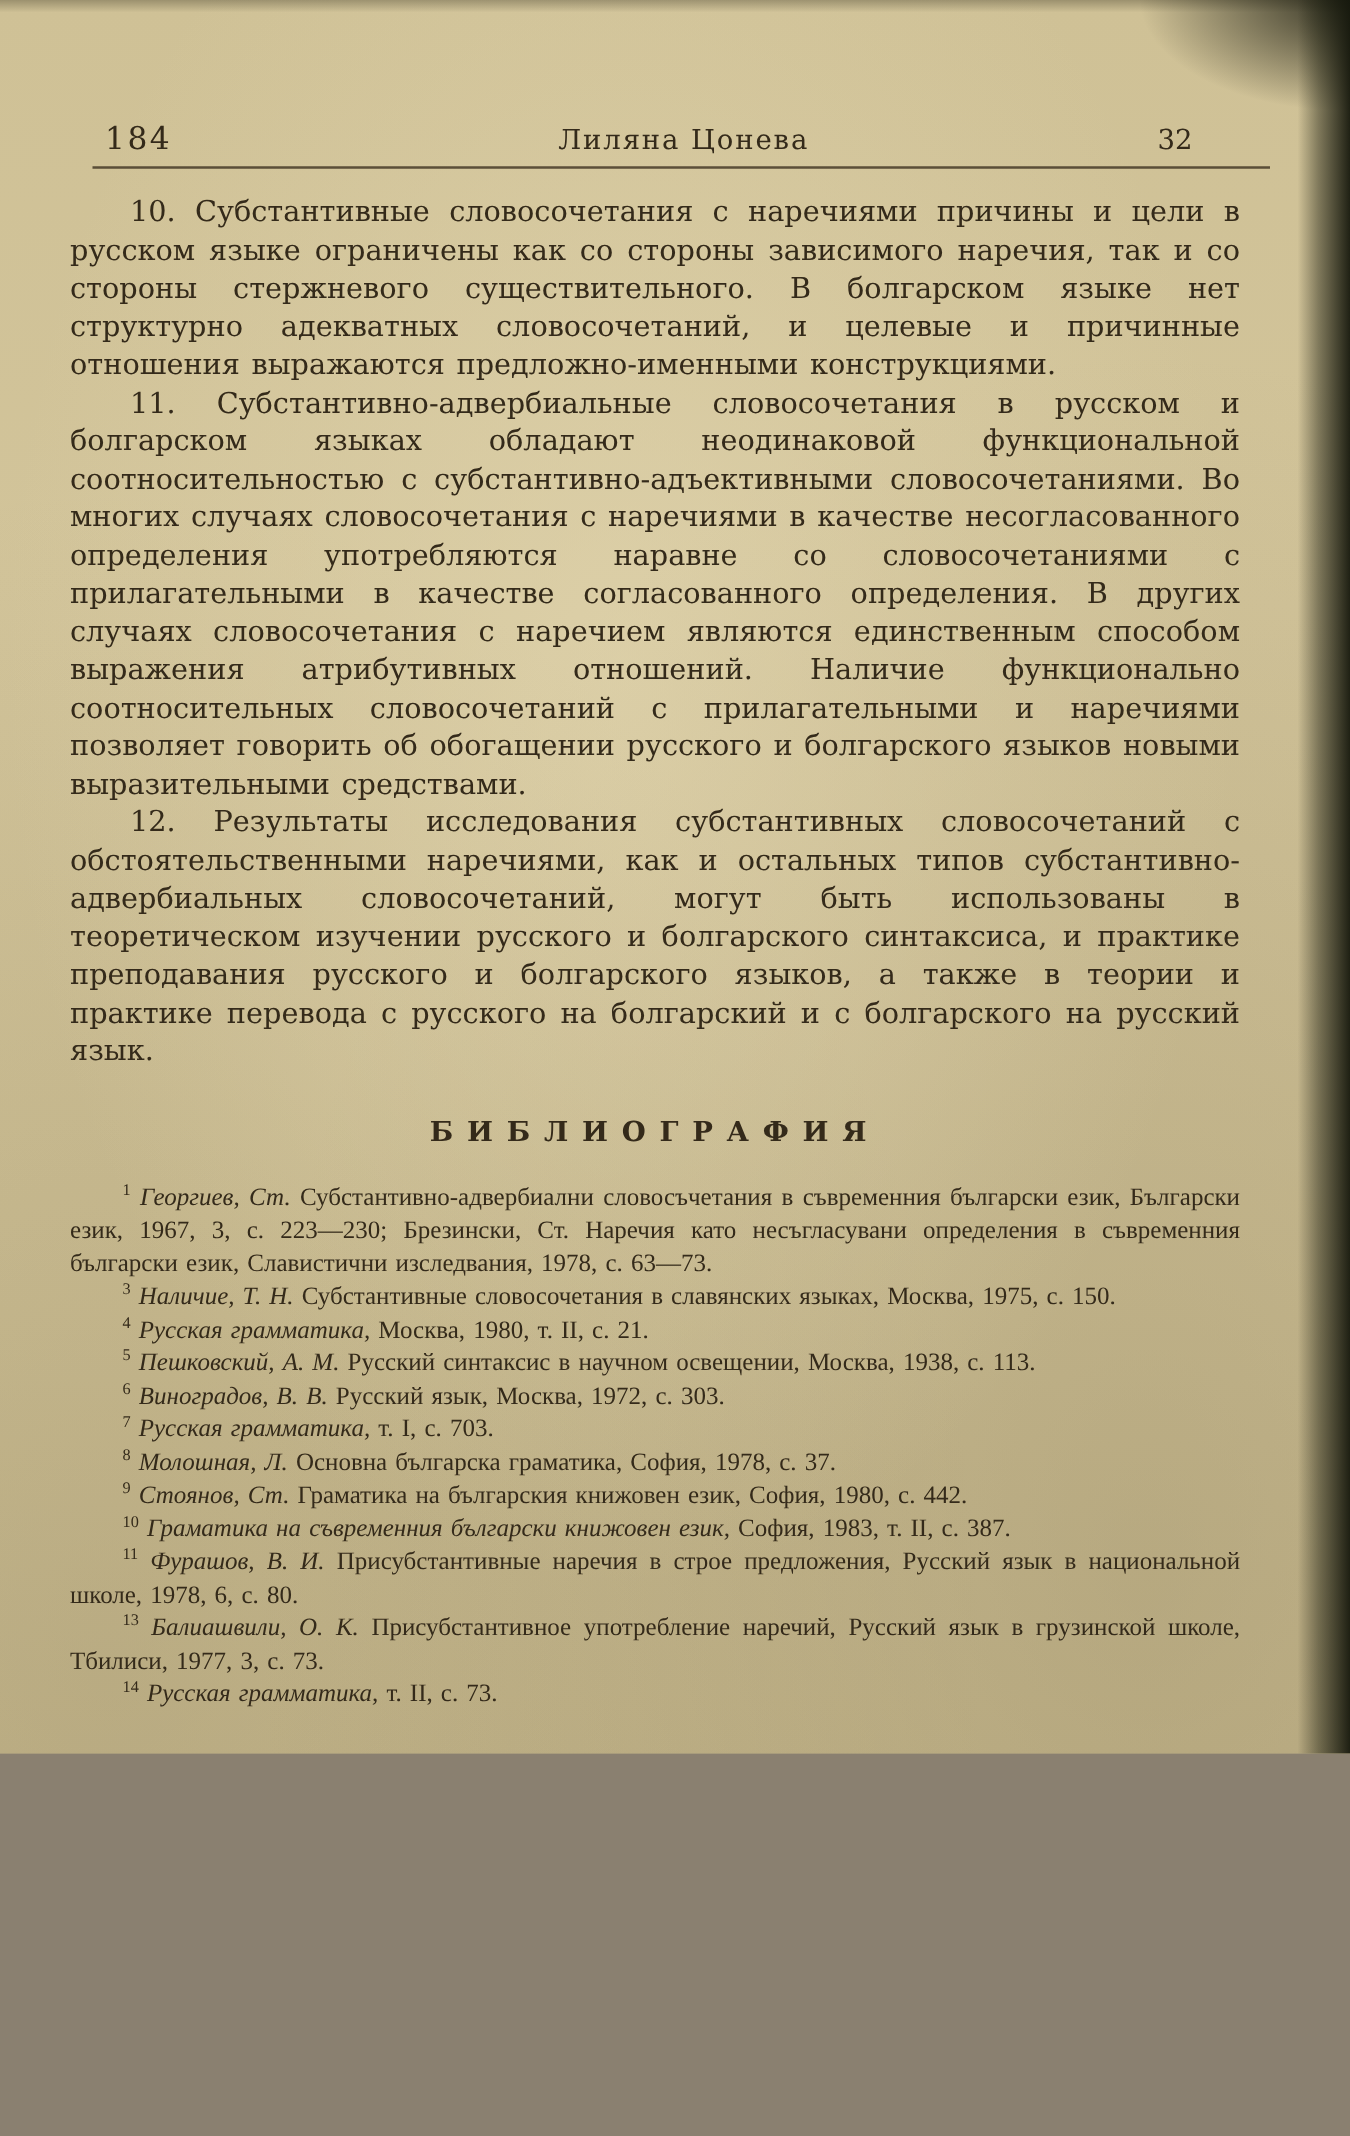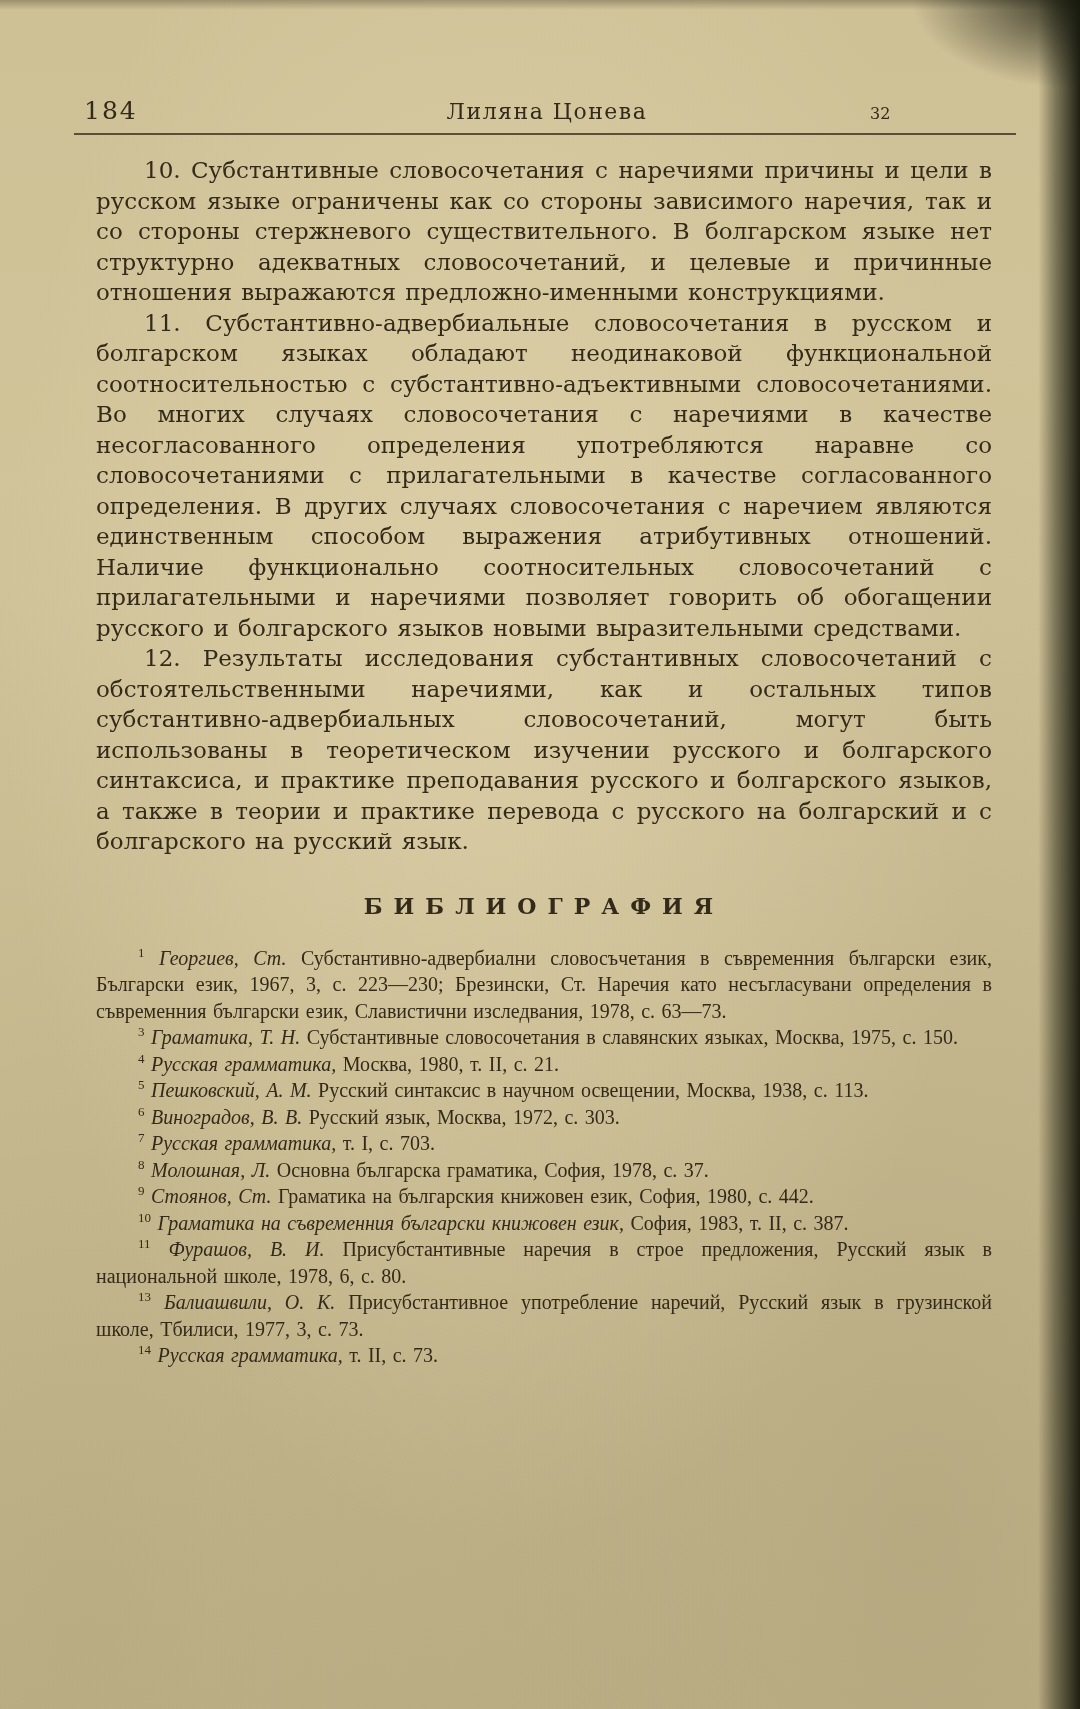--- a/index.html
+++ b/index.html
@@ -1,18 +1,18 @@
 <!DOCTYPE html>
 <html lang="ru"><head>
 <meta charset="utf-8">
 <style>
   html,body { margin:0; padding:0; background:#8a8070; }
   .page {
     position:relative;
-    width:1080px; height:1709px;
+    width:1080px; height:1403px;
     margin:0 auto;
     overflow:hidden;
     color:#342a1a;
     font-family:"DejaVu Serif","Liberation Serif",serif;
     background:
       radial-gradient(ellipse at 46% 38%, rgba(228,216,178,0.55) 0%, rgba(228,216,178,0) 60%),
       radial-gradient(ellipse at 85% 90%, rgba(150,136,100,0.35) 0%, rgba(150,136,100,0) 55%),
       radial-gradient(ellipse at 8% 95%, rgba(155,141,104,0.30) 0%, rgba(155,141,104,0) 50%),
       linear-gradient(180deg,#cfc196 0%, #d2c49a 35%, #ccbe93 75%, #c5b78c 100%);
   }
@@ -34,29 +34,29 @@
   }
 
   
   .pagehead {
     display:flex; align-items:baseline;
     margin:96px 70px 0 84px;
     font-size:25px;
   }
   .pagehead .pnum-left  { width:140px; letter-spacing:2px; }
   .pagehead .running    { flex:1; text-align:center; font-size:22px; letter-spacing:1.5px; }
-  .pagehead .pnum-right { width:140px; text-align:left; font-size:16px; }
+  .pagehead .pnum-right { width:140px; text-align:center; font-size:22px; }
   .rule {
     border:0; border-top:2px solid #453a27;
     margin:8px 64px 0 74px;
     opacity:.85;
   }
 
   
-  main { padding:20px 88px 0 96px; }
+  main { padding:20px 88px 0 56px; }
   .para {
     margin:0;
     font-size:23px;
     line-height:30.5px;
     text-align:justify;
     text-indent:48px;
     word-spacing:2px;
   }
 
   
@@ -93,21 +93,21 @@
 
   <main>
     <p class="para">10. Субстантивные словосочетания с наречиями причины и цели в русском языке ограничены как со стороны зависимого наречия, так и со стороны стержневого существительного. В болгарском языке нет структурно адекватных словосочетаний, и целевые и причинные отношения выражаются предложно-именными конструкциями.</p>
     <p class="para">11. Субстантивно-адвербиальные словосочетания в русском и болгарском языках обладают неодинаковой функциональной соотносительностью с субстантивно-адъективными словосочетаниями. Во многих случаях словосочетания с наречиями в качестве несогласованного определения употребляются наравне со словосочетаниями с прилагательными в качестве согласованного определения. В других случаях словосочетания с наречием являются единственным способом выражения атрибутивных отношений. Наличие функционально соотносительных словосочетаний с прилагательными и наречиями позволяет говорить об обогащении русского и болгарского языков новыми выразительными средствами.</p>
     <p class="para">12. Результаты исследования субстантивных словосочетаний с обстоятельственными наречиями, как и остальных типов субстантивно-адвербиальных словосочетаний, могут быть использованы в теоретическом изучении русского и болгарского синтаксиса, и практике преподавания русского и болгарского языков, а также в теории и практике перевода с русского на болгарский и с болгарского на русский язык.</p>
 
     <h2 class="bib-head">БИБЛИОГРАФИЯ</h2>
 
     <div class="bib-list">
       <p class="bib"><sup>1</sup> <span class="lead">Георгиев, Ст.</span> <span>Субстантивно-адвербиални словосъчетания в съвременния български език, Български език, 1967, 3, с. 223—230; Брезински, Ст. Наречия като несъгласувани определения в съвременния български език, Славистични изследвания, 1978, с. 63—73.</span></p>
-      <p class="bib"><sup>3</sup> <span class="lead">Граматика, Т. Н.</span> <span>Субстантивные словосочетания в славянских языках, Москва, 1975, с. 150.</span></p>
+      <p class="bib"><sup>3</sup> <span class="lead">Наличие, Т. Н.</span> <span>Субстантивные словосочетания в славянских языках, Москва, 1975, с. 150.</span></p>
       <p class="bib"><sup>4</sup> <span class="lead">Русская грамматика,</span> <span>Москва, 1980, т. II, с. 21.</span></p>
       <p class="bib"><sup>5</sup> <span class="lead">Пешковский, А. М.</span> <span>Русский синтаксис в научном освещении, Москва, 1938, с. 113.</span></p>
       <p class="bib"><sup>6</sup> <span class="lead">Виноградов, В. В.</span> <span>Русский язык, Москва, 1972, с. 303.</span></p>
       <p class="bib"><sup>7</sup> <span class="lead">Русская грамматика,</span> <span>т. I, с. 703.</span></p>
       <p class="bib"><sup>8</sup> <span class="lead">Молошная, Л.</span> <span>Основна българска граматика, София, 1978, с. 37.</span></p>
       <p class="bib"><sup>9</sup> <span class="lead">Стоянов, Ст.</span> <span>Граматика на българския книжовен език, София, 1980, с. 442.</span></p>
       <p class="bib"><sup>10</sup> <span class="lead">Граматика на съвременния български книжовен език,</span> <span>София, 1983, т. II, с. 387.</span></p>
       <p class="bib"><sup>11</sup> <span class="lead">Фурашов, В. И.</span> <span>Присубстантивные наречия в строе предложения, Русский язык в национальной школе, 1978, 6, с. 80.</span></p>
       <p class="bib"><sup>13</sup> <span class="lead">Балиашвили, О. К.</span> <span>Присубстантивное употребление наречий, Русский язык в грузинской школе, Тбилиси, 1977, 3, с. 73.</span></p>
       <p class="bib"><sup>14</sup> <span class="lead">Русская грамматика,</span> <span>т. II, с. 73.</span></p>

